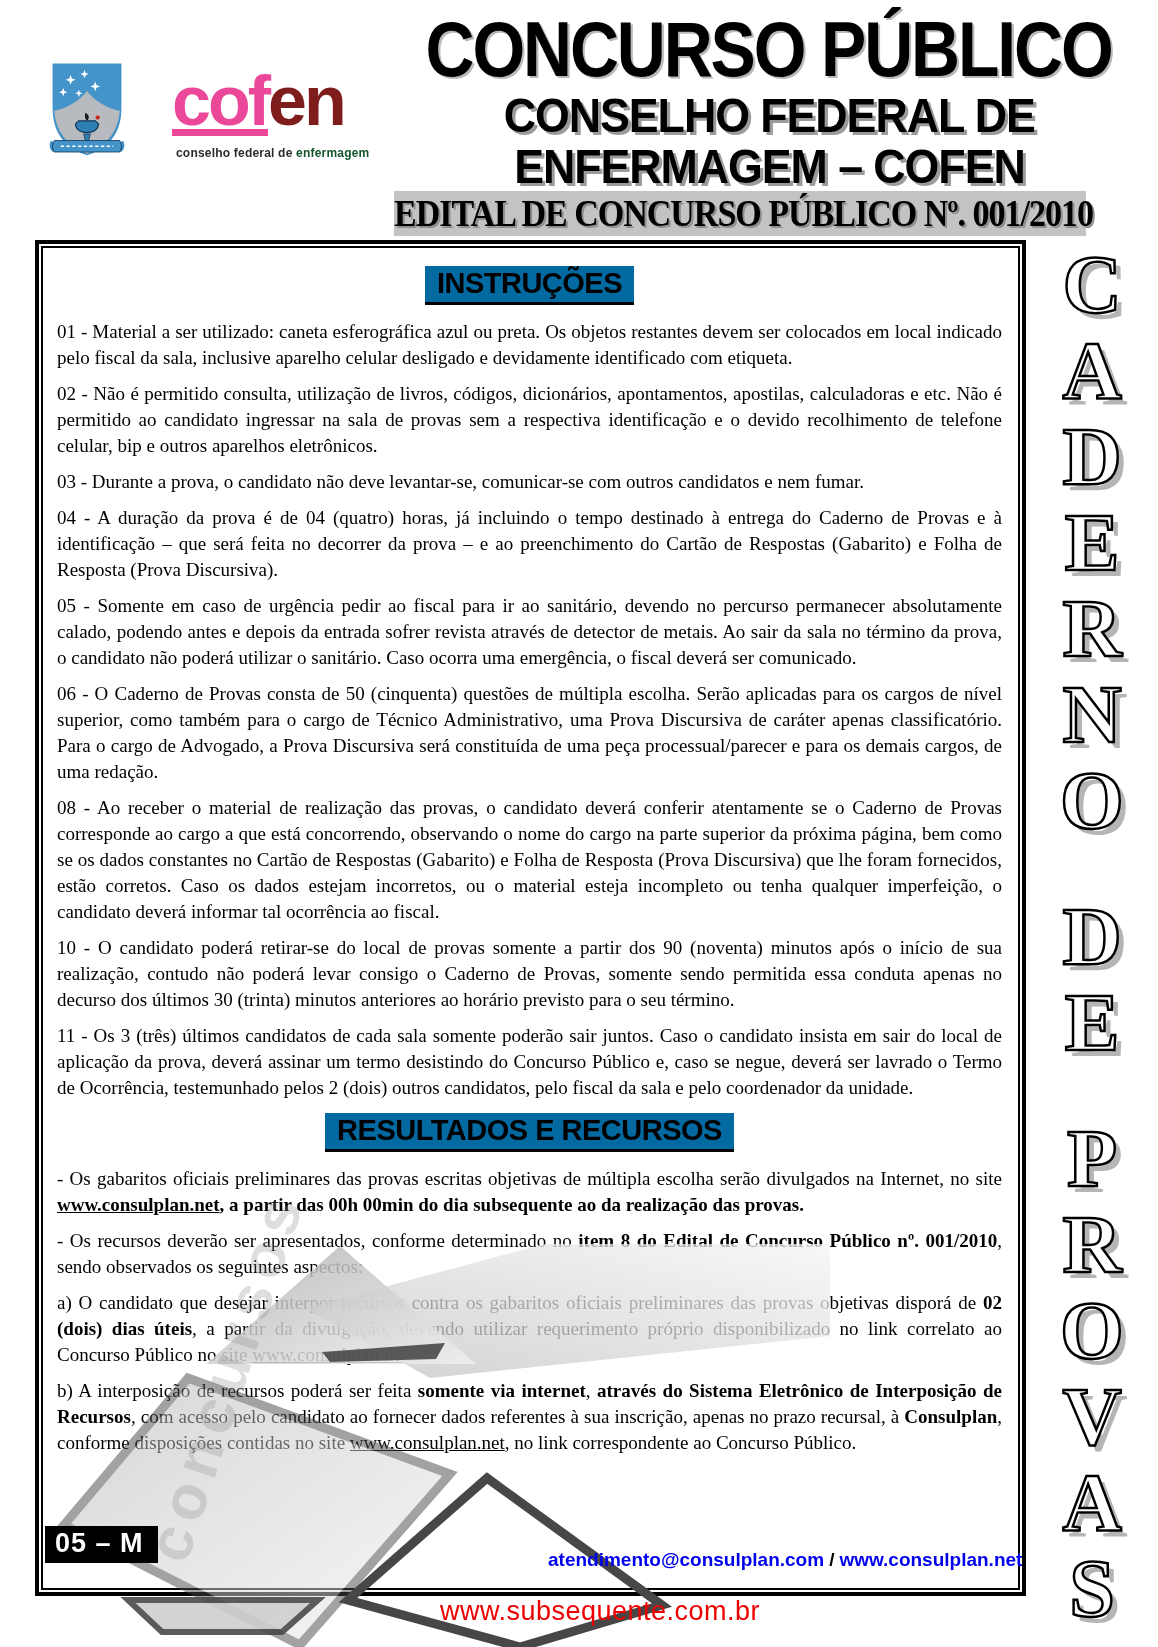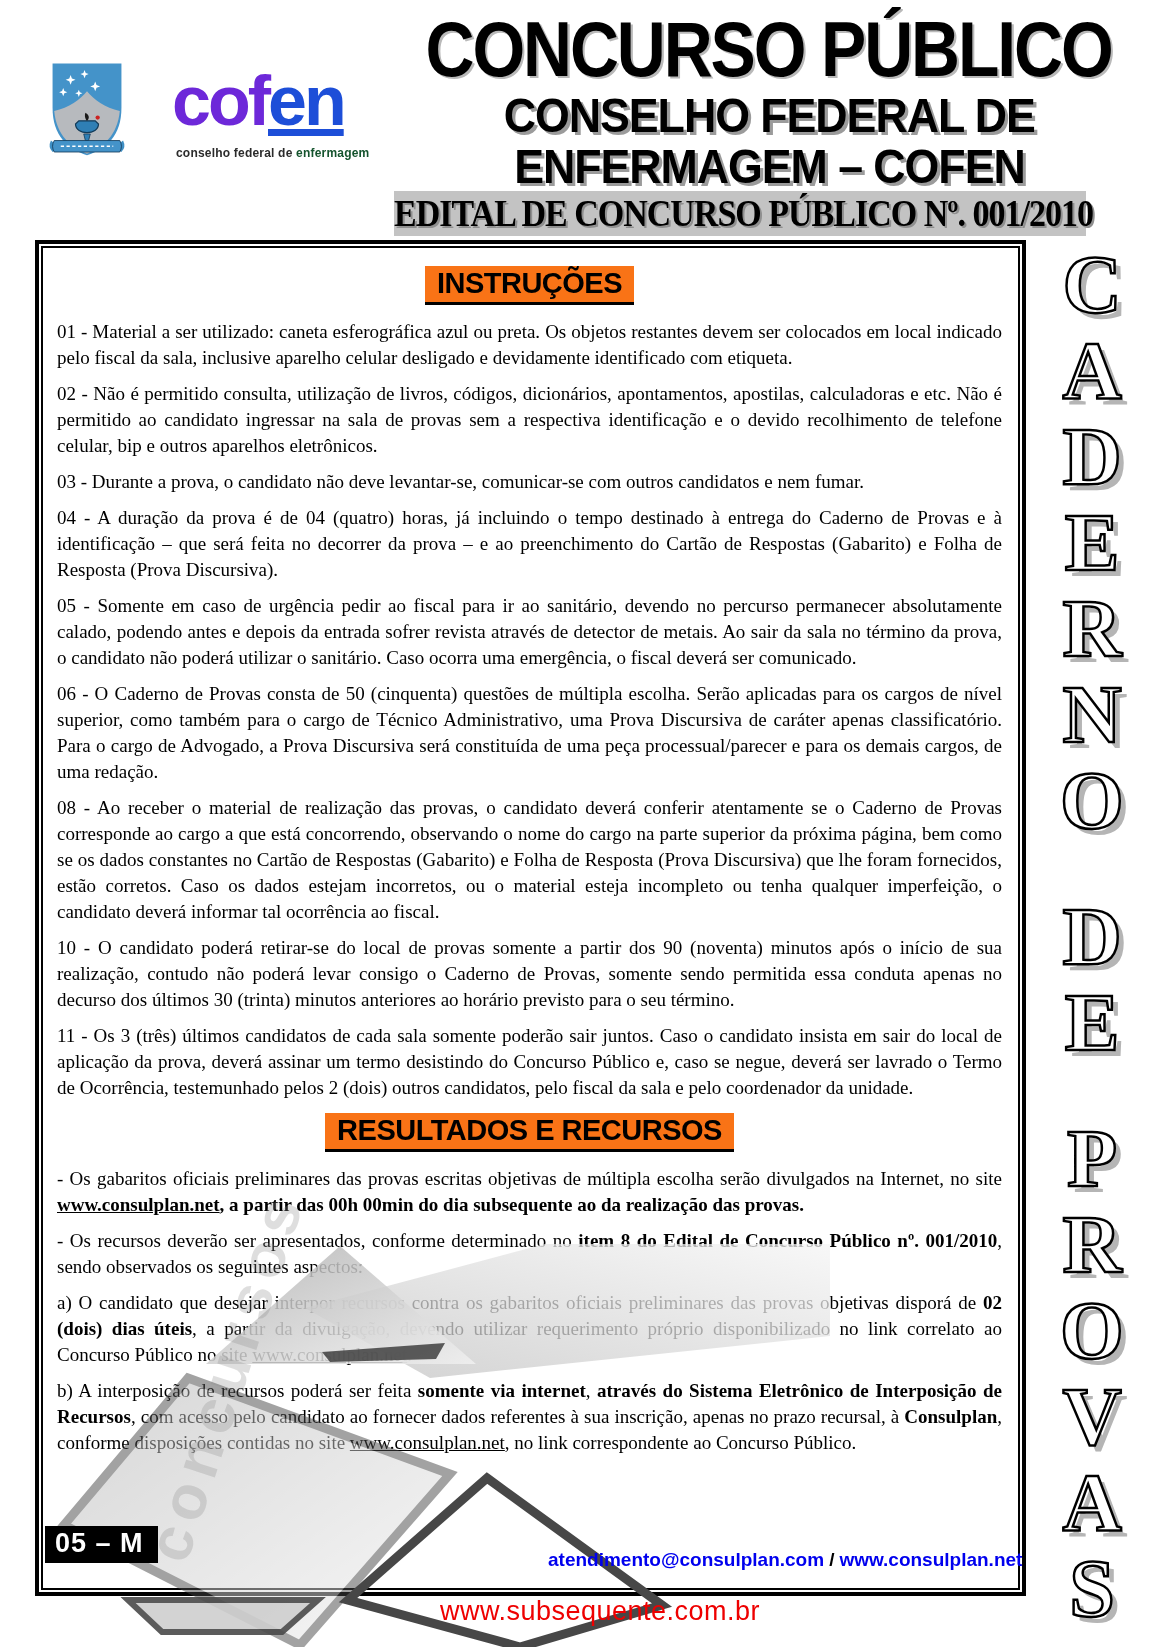--- a/index.html
+++ b/index.html
@@ -4,22 +4,22 @@
 <style>
   html,body{margin:0;padding:0;background:#fff;}
   #page{position:relative;width:1158px;height:1647px;background:#fff;overflow:hidden;
         font-family:"Liberation Serif",serif;color:#000;}
 
   
   #logo-block{position:absolute;left:44px;top:58px;width:320px;height:125px;}
   #crest{position:absolute;left:2px;top:2px;}
   #wordmark{position:absolute;left:128px;top:8px;font-family:"Liberation Sans",sans-serif;
             font-weight:bold;font-size:70px;letter-spacing:-3px;line-height:70px;}
-  #wordmark .wm-dark{color:#6d28d9;}
-  #wordmark .wm-light{color:#1d4ed8;text-decoration:underline;}
+  #wordmark .wm-dark{color:#ec4899;text-decoration:underline;}
+  #wordmark .wm-light{color:#7f1d1d;}
   #logo-tagline{position:absolute;left:132px;top:88px;width:212px;
             font-family:"Liberation Sans",sans-serif;font-weight:bold;font-size:12px;
             letter-spacing:.2px;white-space:nowrap;}
   #logo-tagline .tg-dark{color:#2b2b2b;}
   #logo-tagline .tg-light{color:#14532d;}
 
   #title-block{position:absolute;left:380px;top:4px;width:778px;text-align:center;
                font-family:"Liberation Sans",sans-serif;font-weight:bold;}
   #main-title{display:inline-block;font-size:64px;letter-spacing:-2px;
               transform:scale(1.06,1.22);transform-origin:50% 0;
@@ -33,21 +33,21 @@
               background:#c3c3c3;text-align:center;font-family:Liberation Serif, serif;}
   #edital-bar span{display:inline-block;font-size:34px;letter-spacing:-1px;line-height:45px;
               transform:scale(1.0,1.1);text-shadow:2px 2px 0 #8f8f8f;white-space:nowrap;}
 
   
   #frame{position:absolute;left:35px;top:240px;width:983px;height:1348px;
          border:4px solid #000;z-index:1;}
   #frame-inner{position:absolute;left:2px;top:2px;right:2px;bottom:2px;
          border:2px solid #000;overflow:hidden;padding:6px 16px 4px 14px;z-index:3;}
 
-  .sec-heading{display:table;margin:12px auto 14px auto;background:#f97316;
+  .sec-heading{display:table;margin:12px auto 14px auto;background:#0369a1;
          padding:1px 12px 2px 12px;border-bottom:3px solid #000;
          font-family:"Liberation Sans",sans-serif;font-weight:bold;font-size:29px;
          letter-spacing:-.5px;}
   .para{margin:0 0 10px 0;font-size:19px;line-height:26px;text-align:justify;}
   .para .b{font-weight:bold;}
   .para .i{}
   .para .u{text-decoration:underline;}
 
   
   #watermark{position:absolute;left:0;top:1140px;width:1158px;height:507px;z-index:2;

